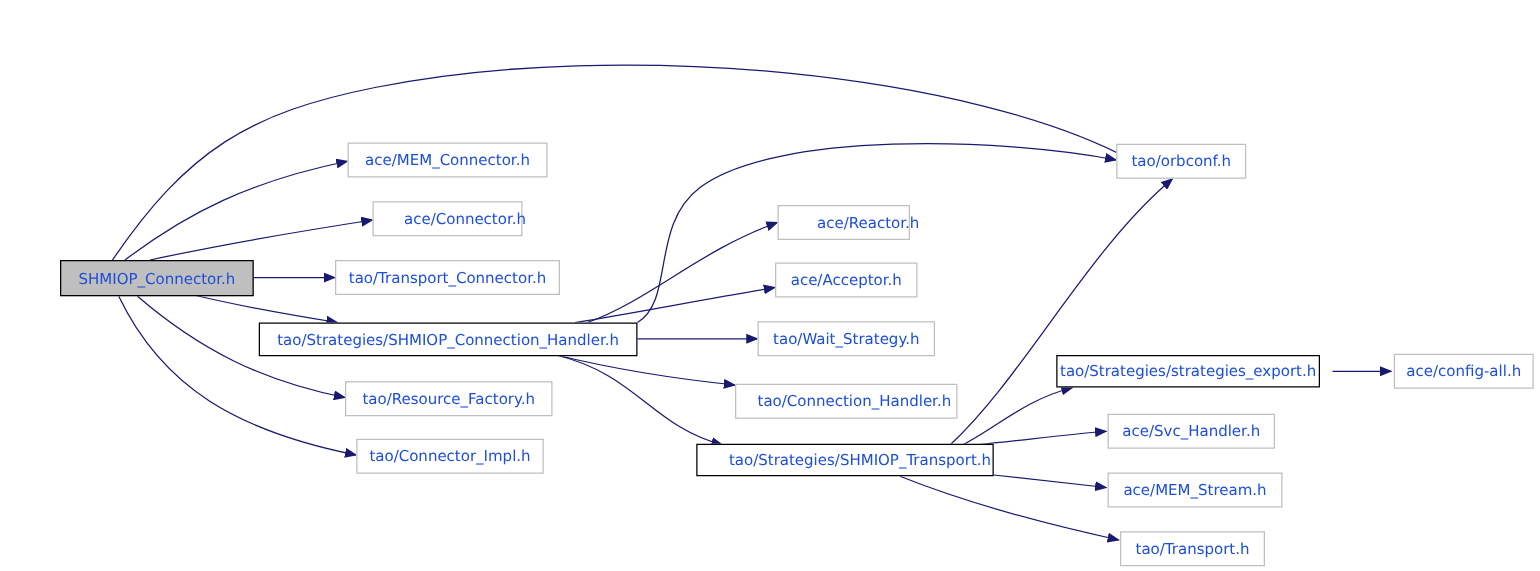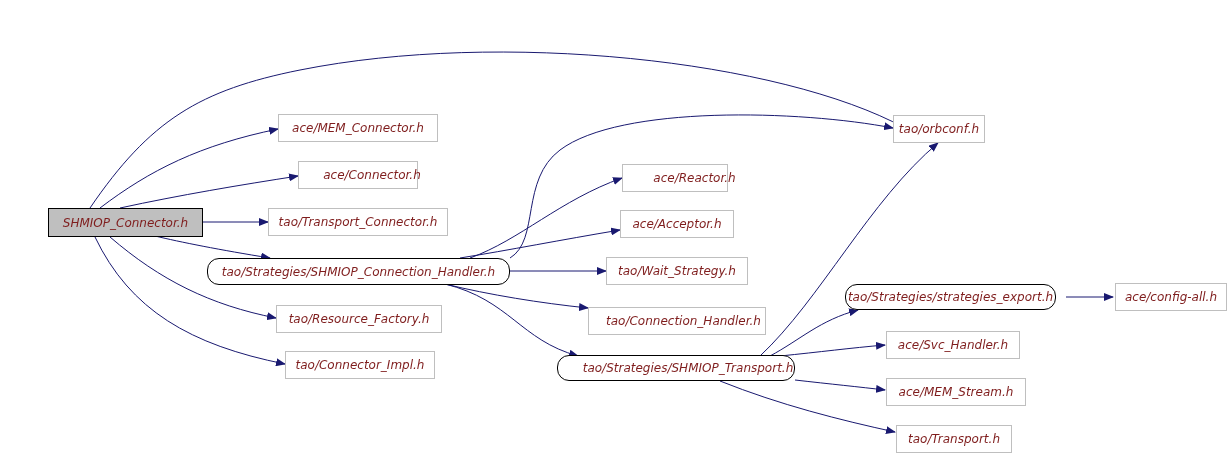--- a/index.html
+++ b/index.html
@@ -1,23 +1,23 @@
 <!DOCTYPE html>
 <html><head>
 <meta charset="utf-8">
 <style>
   html, body { margin:0; padding:0; background:#ffffff; }
   body { width:1232px; height:457px; position:relative; overflow:hidden;
          font-family:"DejaVu Sans", sans-serif; }
   #graph { position:absolute; left:0; top:0; width:1232px; height:457px; }
   .node { position:absolute; box-sizing:border-box; background:#fff;
-          border:1px solid #bfbfbf; font-size:12px; color:#7f1d1d;
+          border:1px solid #bfbfbf; font-size:12px; color:#1d4ed8;
           display:flex; align-items:center; justify-content:center;
-          white-space:nowrap; line-height:1; cursor:pointer;font-style:italic; }
-  .node.solid { border-color:#000;border-radius:12px; }
+          white-space:nowrap; line-height:1; cursor:pointer; }
+  .node.solid { border-color:#000; }
   .node.root { background:#bfbfbf; border-color:#000; cursor:default;margin-left:43px; }
 </style>
 </head>
 <body>
 
 <svg id="graph" xmlns="http://www.w3.org/2000/svg" width="1232" height="457">
   <defs>
     <marker id="arrow" markerWidth="10" markerHeight="8" refX="9" refY="4" orient="auto" markerUnits="userSpaceOnUse">
       <path d="M0,0 L10,4 L0,8 z" fill="#191970"></path>
     </marker>
@@ -39,21 +39,21 @@
     <path d="M760,356 C820,300 870,200 938,143"></path>
     <path d="M770,356 C800,340 820,320 858,310"></path>
     <path d="M780,356 C820,352 850,348 885,345"></path>
     <path d="M795,380 C830,384 860,387 885,390"></path>
     <path d="M720,381 C780,405 840,420 895,432"></path>
     <path d="M1066,297 L1113,297"></path>
   </g>
 </svg>
 
 <div class="node root" style="left:5px;top:208px;width:155px;height:29px;">SHMIOP_Connector.h</div>
-<div class="node" style="left:893px;top:115px;width:92px;height:28px;">tao/orbconf.h</div>
+<div class="node" style="left:893px;top:115px;width:104px;height:28px;">tao/orbconf.h</div>
 <div class="node" style="left:278px;top:114px;width:160px;height:28px;">ace/MEM_Connector.h</div>
 <div class="node" style="left:298px;top:161px;width:120px;height:28px;padding-left:28px;">ace/Connector.h</div>
 <div class="node" style="left:268px;top:208px;width:180px;height:28px;">tao/Transport_Connector.h</div>
 <div class="node solid" style="left:207px;top:258px;width:303px;height:27px;">tao/Strategies/SHMIOP_Connection_Handler.h</div>
 <div class="node" style="left:276px;top:305px;width:166px;height:28px;">tao/Resource_Factory.h</div>
 <div class="node" style="left:285px;top:351px;width:150px;height:28px;text-align:center;">tao/Connector_Impl.h</div>
 <div class="node" style="left:622px;top:164px;width:106px;height:28px;padding-left:39px;">ace/Reactor.h</div>
 <div class="node" style="left:620px;top:210px;width:114px;height:28px;">ace/Acceptor.h</div>
 <div class="node" style="left:606px;top:257px;width:142px;height:28px;text-align:center;">tao/Wait_Strategy.h</div>
 <div class="node" style="left:588px;top:307px;width:178px;height:28px;padding-left:13px;">tao/Connection_Handler.h</div>

